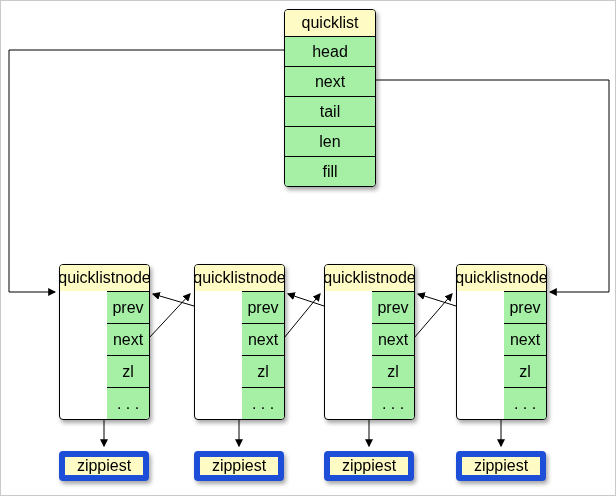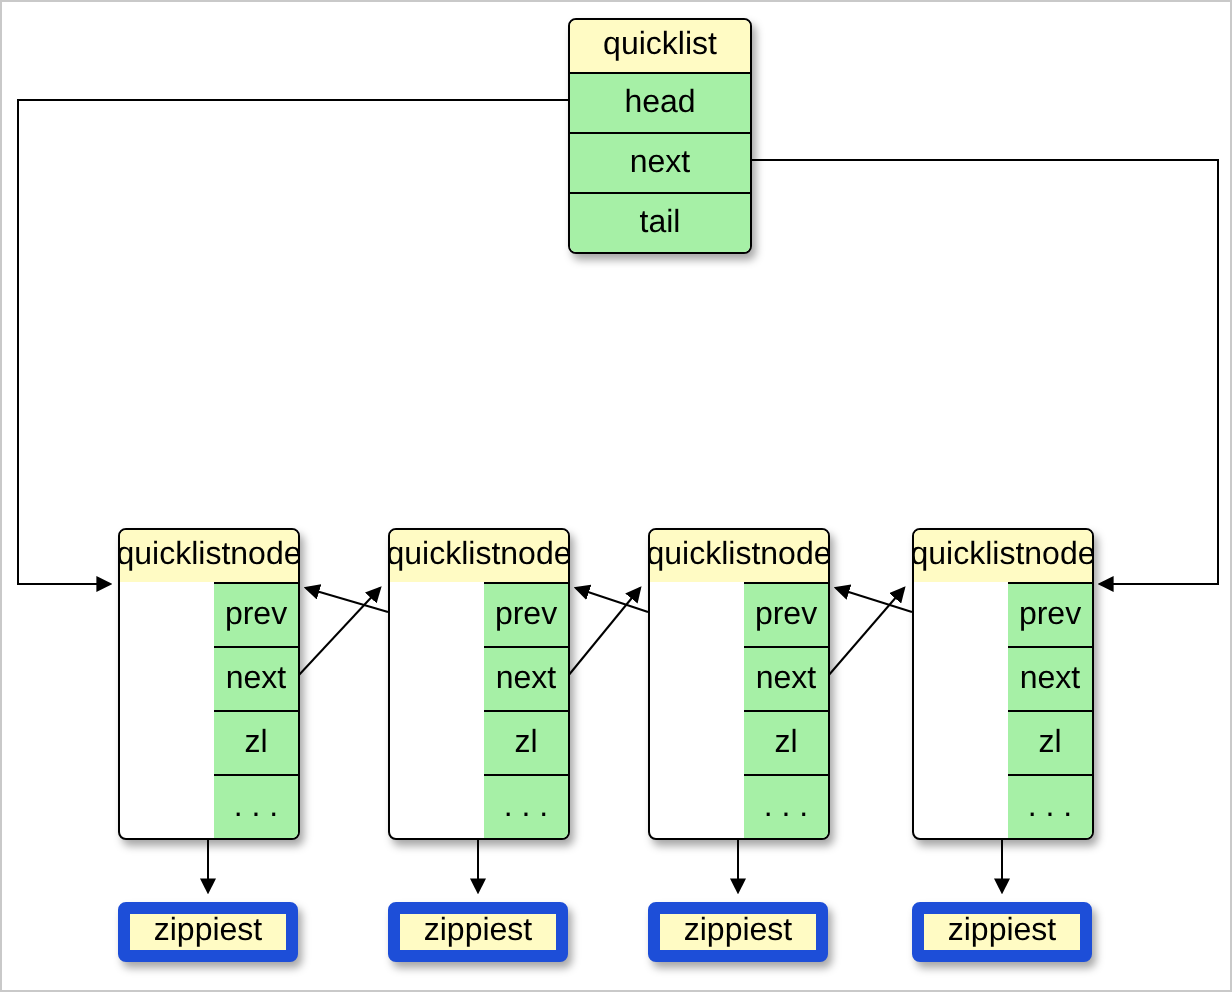--- a/index.html
+++ b/index.html
@@ -67,20 +67,22 @@
       <line x1="368" y1="417" x2="368" y2="445" marker-end="url(#ah)"></line>
       <line x1="500" y1="417" x2="500" y2="445" marker-end="url(#ah)"></line>
     </g>
   </svg>
 
   <div class="struct quicklist" style="left:283px; top:8px; width:92px;">
     <div class="hdr">quicklist</div>
     <div class="row">head</div>
     <div class="row">next</div>
     <div class="row">tail</div>
+    <div class="row">len</div>
+    <div class="row">fill</div>
   </div>
 
   <div class="struct node" style="left:58px; top:263px; width:91px;">
     <div class="hdr">quicklistnode</div>
     <div class="row">prev</div>
     <div class="row">next</div>
     <div class="row">zl</div>
     <div class="row">. . .</div>
   </div>
 

